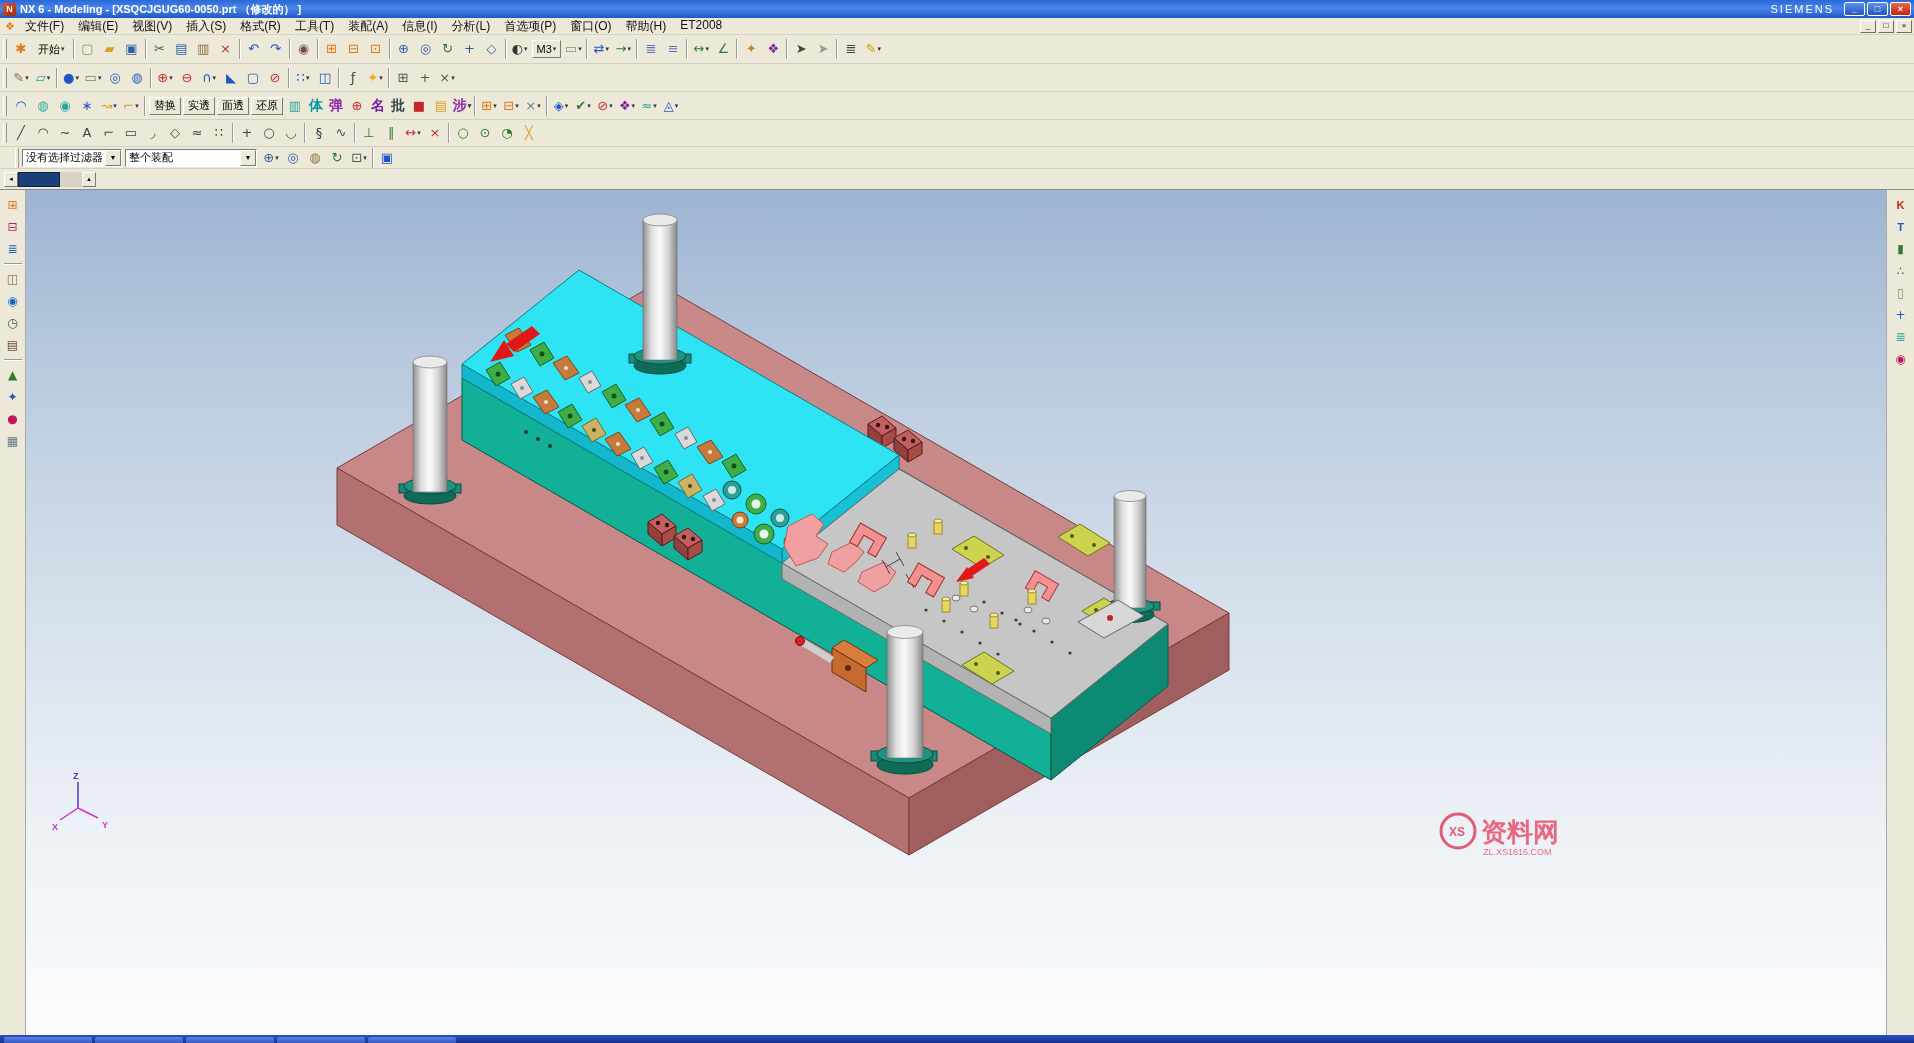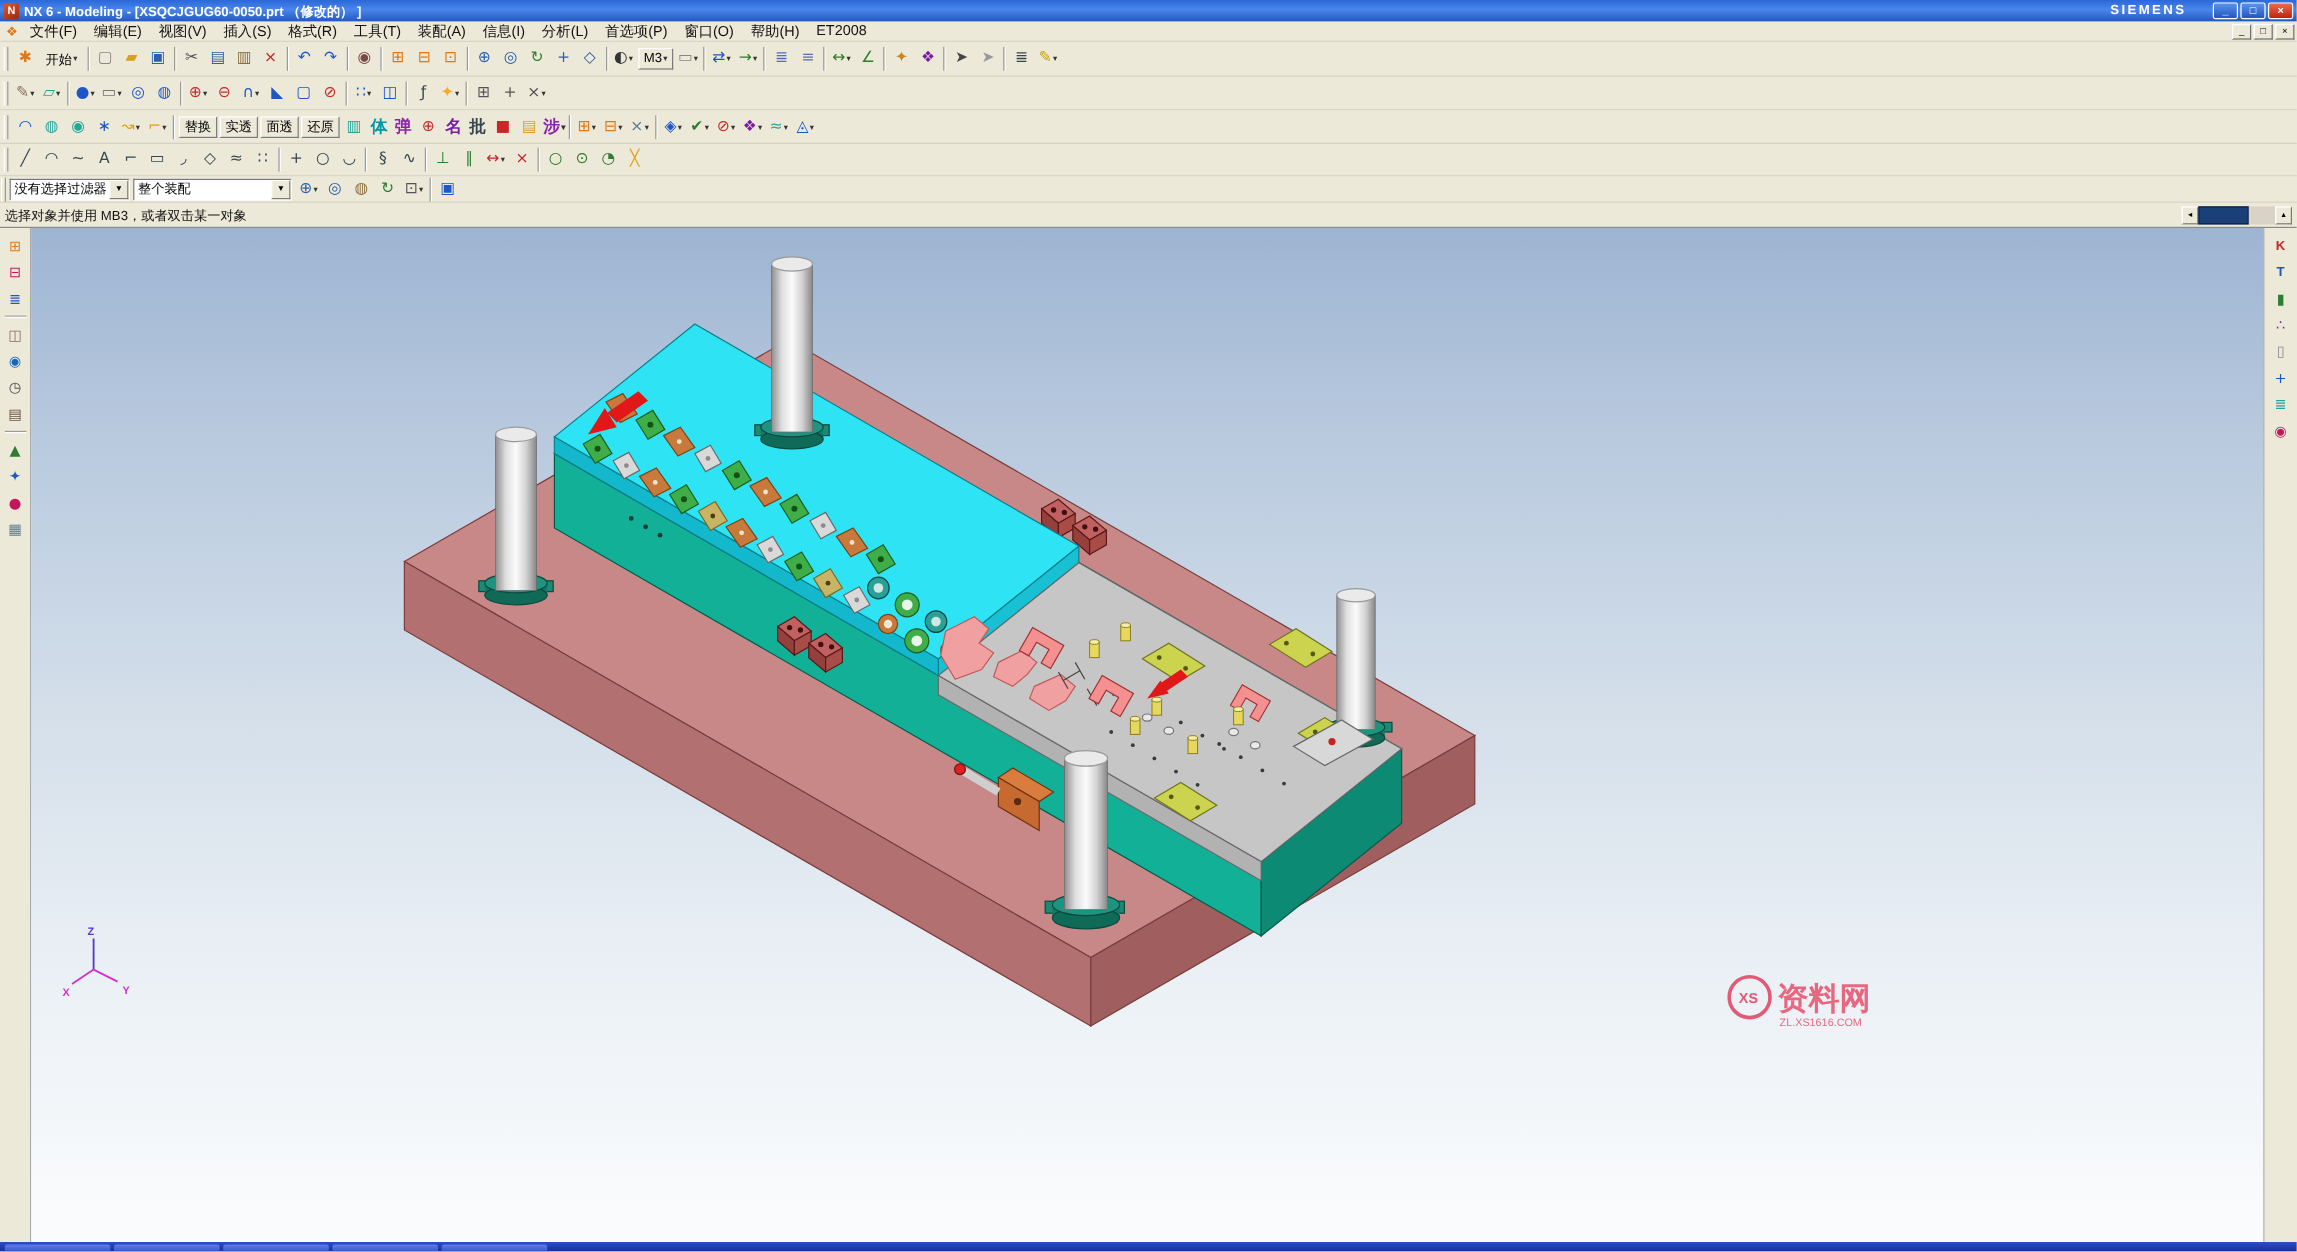--- a/index.html
+++ b/index.html
@@ -3,21 +3,21 @@
 <meta charset="utf-8">
 <style>
   * { box-sizing: border-box; margin: 0; padding: 0; }
   html,body { width:1914px; height:1043px; overflow:hidden; font-family:"Liberation Sans","DejaVu Sans",sans-serif; }
   body { background:#ece9d8; display:flex; flex-direction:column; }
 
   
   .titlebar{height:18px;background:linear-gradient(180deg,#2b68d8 0%,#4a86ea 45%,#2257c2 100%);display:flex;align-items:center;padding:0 3px;color:#fff;flex:0 0 18px;}
   .app-icon{width:13px;height:13px;background:linear-gradient(145deg,#e05428,#9c2a10);color:#fff;font-size:9px;font-weight:bold;text-align:center;line-height:13px;margin-right:4px;border-radius:2px;}
   .title-text{font-size:11px;font-weight:bold;white-space:nowrap;}
-  .brand{margin-left:auto;font-size:11px;font-weight:bold;letter-spacing:2px;margin-right:20px;}
+  .brand{margin-left:auto;font-size:11px;font-weight:normal;letter-spacing:2px;margin-right:8px;}
   .cap-btn{width:21px;height:14px;margin-left:2px;border:1px solid #fff;border-radius:2px;background:linear-gradient(#5a92ea,#2356c0);color:#fff;font-size:9px;line-height:11px;text-align:center;font-weight:bold;}
   .cap-btn.close{background:linear-gradient(#ea6a50,#c02310);}
 
   
   .menubar{height:17px;background:#ece9d8;display:flex;align-items:center;border-bottom:1px solid #d8d4c8;flex:0 0 17px;padding:0 2px;}
   .menu-logo{font-size:11px;color:#e07818;margin:0 3px;}
   .menu-item{padding:0 7px;font-size:12px;color:#111;white-space:nowrap;cursor:default;}
   .mdi-group{margin-left:auto;display:flex;}
   .mdi-btn{width:16px;height:13px;background:#ece9d8;border:1px solid;border-color:#fff #6d6d6d #6d6d6d #fff;font-size:8px;line-height:10px;text-align:center;margin-left:2px;}
 
@@ -27,21 +27,21 @@
   .row3{height:28px;flex:0 0 28px;} .row4{height:27px;flex:0 0 27px;}
   .tb-btn{min-width:22px;height:22px;padding:0 1px;background:transparent;border:1px solid transparent;font-size:13px;line-height:20px;text-align:center;display:inline-flex;align-items:center;justify-content:center;font-family:"DejaVu Sans",sans-serif;}
   .dd{font-size:7px;color:#333;margin-left:1px;}
   .tb-sep{width:2px;height:20px;border-left:1px solid #9a9a9a;border-right:1px solid #fff;margin:0 2px;display:inline-block;}
   .tb-grip{width:4px;height:20px;border-left:1px solid #fff;border-right:1px solid #9a9a9a;margin:0 3px 0 1px;display:inline-block;}
   .tb-textbtn{height:18px;padding:0 4px;font-size:11px;background:#ece9d8;border:1px solid transparent;display:inline-flex;align-items:center;margin:0 1px;}
   .tb-textbtn.bevel{border-color:#fff #7a7a7a #7a7a7a #fff;}
   .tb-char{width:20px;height:22px;background:transparent;border:none;font-weight:bold;font-size:14px;display:inline-flex;align-items:center;justify-content:center;}
 
   
-  .selbar{height:22px;flex:0 0 22px;background:#ece9d8;border-bottom:1px solid #d4d0c4;display:flex;align-items:center;padding-left:0;}
+  .selbar{height:22px;flex:0 0 22px;background:#ece9d8;border-bottom:1px solid #d4d0c4;display:flex;align-items:center;padding-left:14px;}
   .fake-select{display:flex;align-items:center;height:18px;background:#fff;border:1px solid;border-color:#7a7a7a #fff #fff #7a7a7a;font-size:11px;margin-right:3px;}
   .fs-filter{width:100px;} .fs-scope{width:132px;}
   .fs-text{padding:0 3px;flex:1;white-space:nowrap;overflow:hidden;}
   .fs-arrow{width:16px;height:16px;background:#ece9d8;border:1px solid;border-color:#fff #7a7a7a #7a7a7a #fff;font-size:7px;display:flex;align-items:center;justify-content:center;}
 
   
   .promptbar{height:21px;flex:0 0 21px;background:#ece9d8;border-bottom:1px solid #8a8a8a;display:flex;align-items:center;padding:0 2px 0 4px;}
   .prompt-text{font-size:11px;color:#111;flex:1;white-space:nowrap;}
   .hscroll{display:flex;align-items:center;height:15px;margin-right:2px;}
   .sbtn{width:14px;height:15px;background:#ece9d8;border:1px solid;border-color:#fff #7a7a7a #7a7a7a #fff;font-size:7px;display:flex;align-items:center;justify-content:center;}
@@ -257,21 +257,20 @@
       <button class="tb-btn" style="color: rgb(45, 95, 168);">◎</button>
       <button class="tb-btn" style="color: rgb(138, 109, 59);">◍</button>
       <button class="tb-btn" style="color: rgb(46, 125, 50);">↻</button>
       <button class="tb-btn" style="color: rgb(85, 85, 85);">⊡<span class="dd">▾</span></button>
       <span class="tb-sep"></span>
       <button class="tb-btn" style="color: rgb(30, 86, 200);">▣</button>
     </span>
 </div>
 
 <div class="promptbar">
-  <span class="prompt-text">选择对象并使用 MB3，或者双击某一对象</span>
   <div class="hscroll">
     <span class="sbtn">◂</span>
     <span class="sthumb"></span>
     <span class="strack"></span>
     <span class="sbtn">▴</span>
   </div>
 </div>
 
 <div class="main">
 

